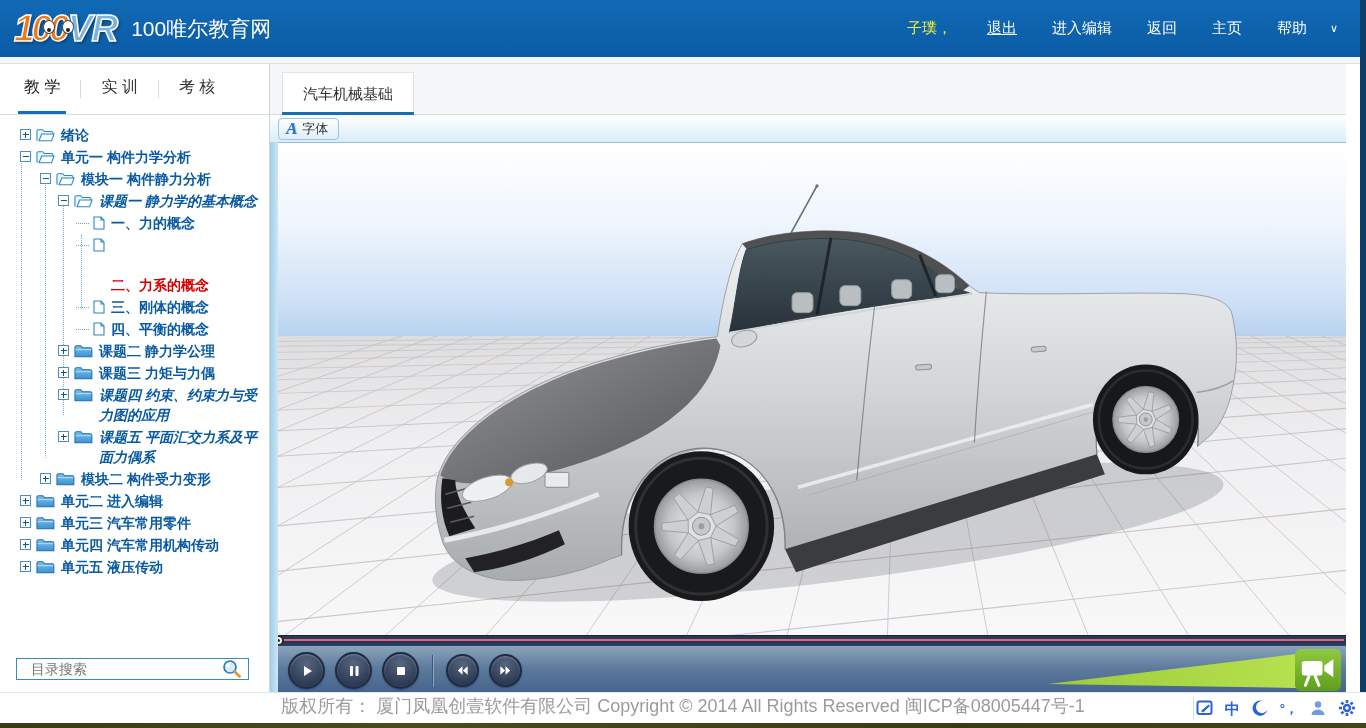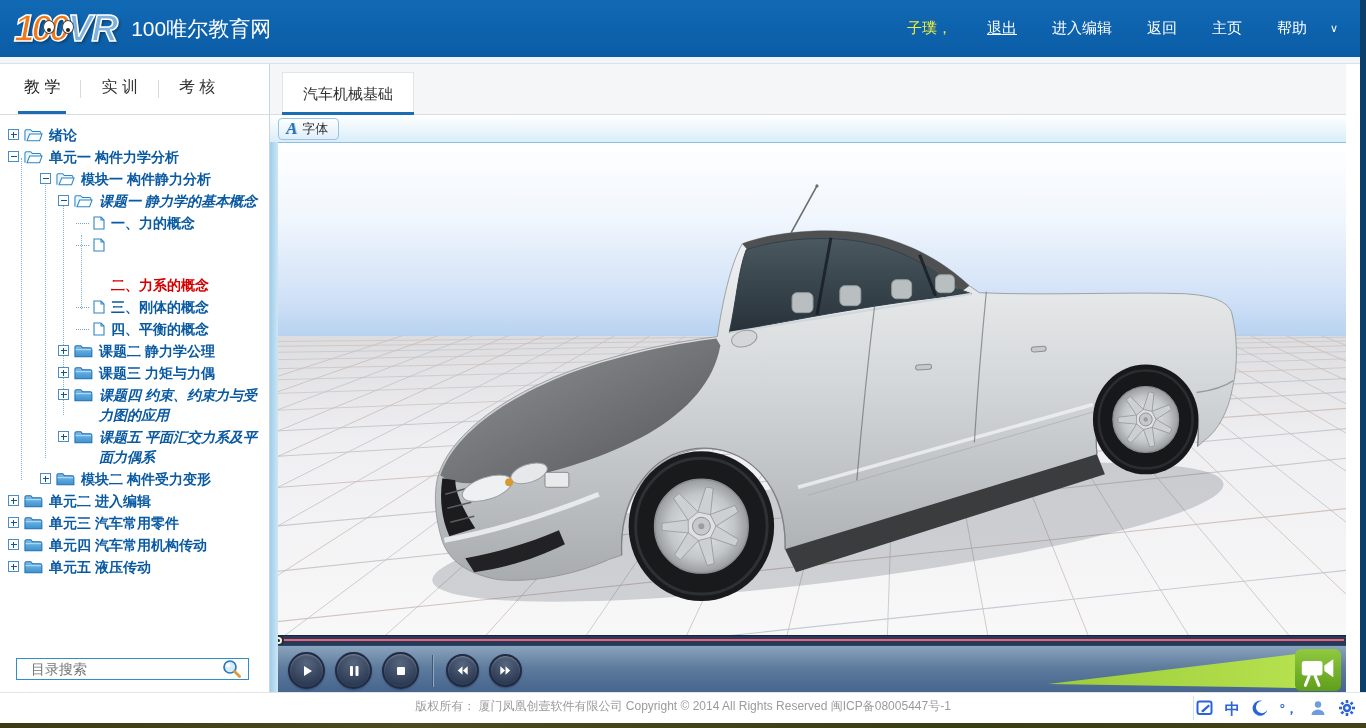--- a/index.html
+++ b/index.html
@@ -33,21 +33,21 @@
   .s-tab.active{border-bottom-color:#1b6db3;color:#222;}
   .s-div{width:1px;height:18px;background:#d9d9d9;align-self:center;margin:0 14px;}
 
   .tree{flex:1;position:relative;padding:10px 4px 0 0;overflow:hidden;}
   .guide{position:absolute;width:0;border-left:1px dotted #7fb0d8;}
   #gA{left:21px;top:43px;height:322px;}
   #gB{left:45px;top:65px;height:278px;}
   #gC{left:63px;top:87px;height:213px;}
   #gD{left:81px;top:120px;height:74px;}
   .trow{display:flex;align-items:flex-start;margin-bottom:2px;cursor:pointer;position:relative;}
-  .lvl0{padding-left:8px;} .lvl1{padding-left:40px;} .lvl2{padding-left:58px;} .lvl3{padding-left:76px;}
+  .lvl0{padding-left:20px;} .lvl1{padding-left:40px;} .lvl2{padding-left:58px;} .lvl3{padding-left:76px;}
   .exp{flex:none;width:11px;height:11px;border:1px solid #4a8fc0;background:#fff;position:relative;margin:4px 5px 0 0;box-sizing:border-box;}
   .exp::before{content:"";position:absolute;left:1.5px;right:1.5px;top:4px;height:1px;background:#15548f;}
   .plus .exp::after{content:"";position:absolute;top:1.5px;bottom:1.5px;left:4px;width:1px;background:#15548f;}
   .ico{flex:none;width:19px;height:14px;margin:3px 6px 0 0;}
   .ico-doc{width:12px;height:14px;margin-left:2px;}
   .stub{flex:none;width:13px;border-top:1px dotted #6fa8d4;margin:10px 2px 0 0;}
   .lbl{font-size:14px;font-weight:bold;color:#0a5aa2;line-height:20px;white-space:nowrap;}
   .wrap .lbl{white-space:normal;max-width:172px;font-style:italic;}
   .lbl.sel{color:#d40000;margin-top:40px;}
 
@@ -79,21 +79,21 @@
 
   .controls{height:50px;background:linear-gradient(#8ba3bd,#5d7b9d 45%,#44628b);border-top:1px solid #2c4668;display:flex;align-items:center;padding-left:18px;position:relative;box-sizing:border-box;}
   .pbtn{width:37px;height:37px;border-radius:50%;background:radial-gradient(circle at 50% 28%,#57667f,#2e3b55 72%);border:2px solid #1f2b44;box-shadow:inset 0 1px 2px rgba(255,255,255,.3),0 1px 2px rgba(0,0,0,.3);display:flex;align-items:center;justify-content:center;margin-right:10px;cursor:pointer;padding:0;box-sizing:border-box;}
   .pbtn.small{width:33px;height:33px;}
   .cdiv{width:1px;height:32px;background:#8fa6c0;box-shadow:-1px 0 0 #3d587e;margin:0 12px 0 4px;}
   .wedge{position:absolute;right:50px;bottom:7px;width:248px;height:34px;background:linear-gradient(90deg,#9ccb3b,#b6e14e);clip-path:polygon(0 88%,100% 0,100% 100%);}
   .cam{position:absolute;right:5px;bottom:4px;width:46px;height:42px;border-radius:6px;background:linear-gradient(#8fc93f,#5f9e1c);display:flex;align-items:center;justify-content:center;cursor:pointer;}
 
   
   footer{height:36px;position:relative;background:#fff;border-top:1px solid #e2e6e8;box-sizing:border-box;}
-  .copyright{text-align:center;font-size:12px;color:#9b9b9b;line-height:26px;}
+  .copyright{text-align:center;font-size:18px;color:#9b9b9b;line-height:26px;}
   .bottom-strip{position:absolute;left:0;right:0;bottom:0;height:5px;background:linear-gradient(90deg,#3c3a14,#4c4a1e 30%,#3a3c12 70%,#44421a);}
   .ime-tray{position:absolute;right:8px;top:3px;height:24px;display:flex;align-items:center;gap:11px;background:#fff;padding:0 2px;border-left:1px solid #cfe3f7;}
   .ime-txt{font-size:15px;font-weight:bold;color:#2b63d9;line-height:1;}
   .ime-punct{font-size:13px;font-weight:bold;color:#2b63d9;line-height:1;}
 
   .right-edge{position:absolute;right:0;top:0;width:6px;height:692px;background:#0b3e68;z-index:60;}
   .symbols{position:absolute;width:0;height:0;overflow:hidden;}
 </style>
 </head>
 <body>

